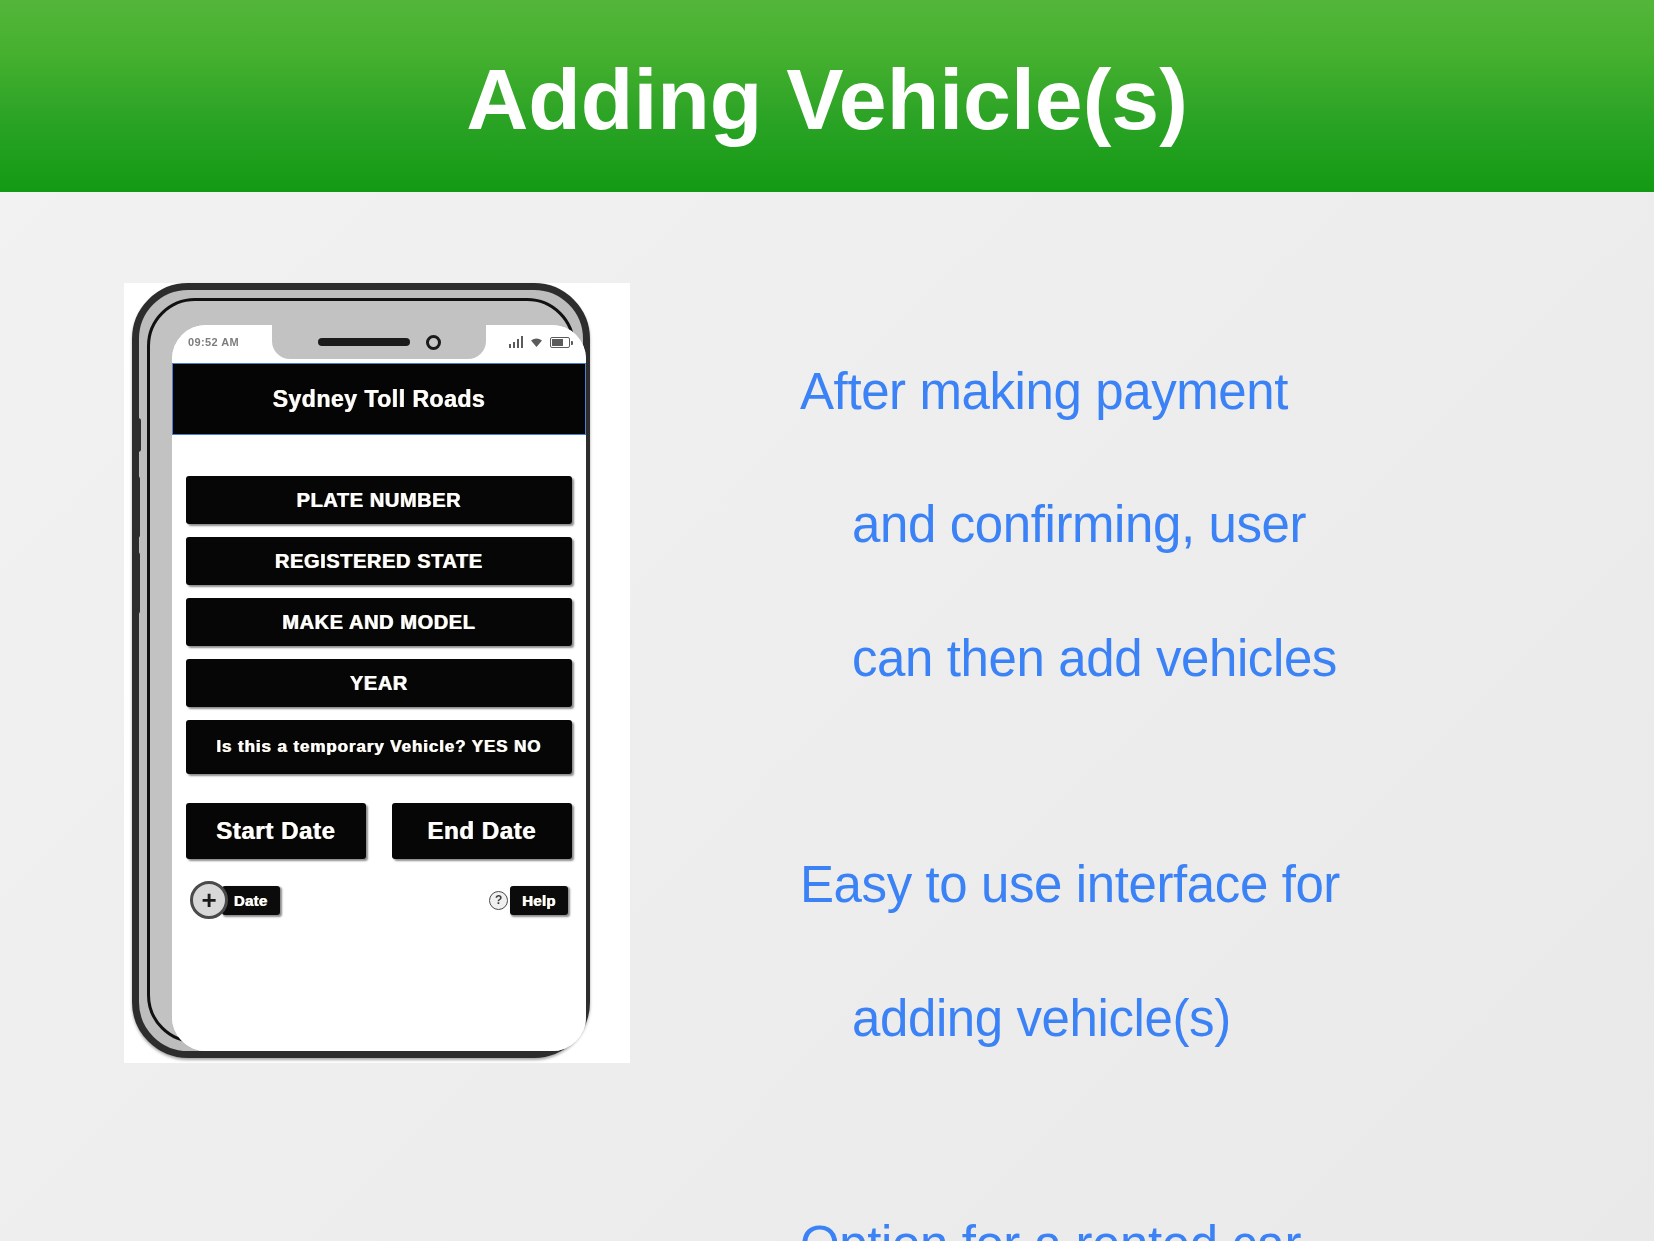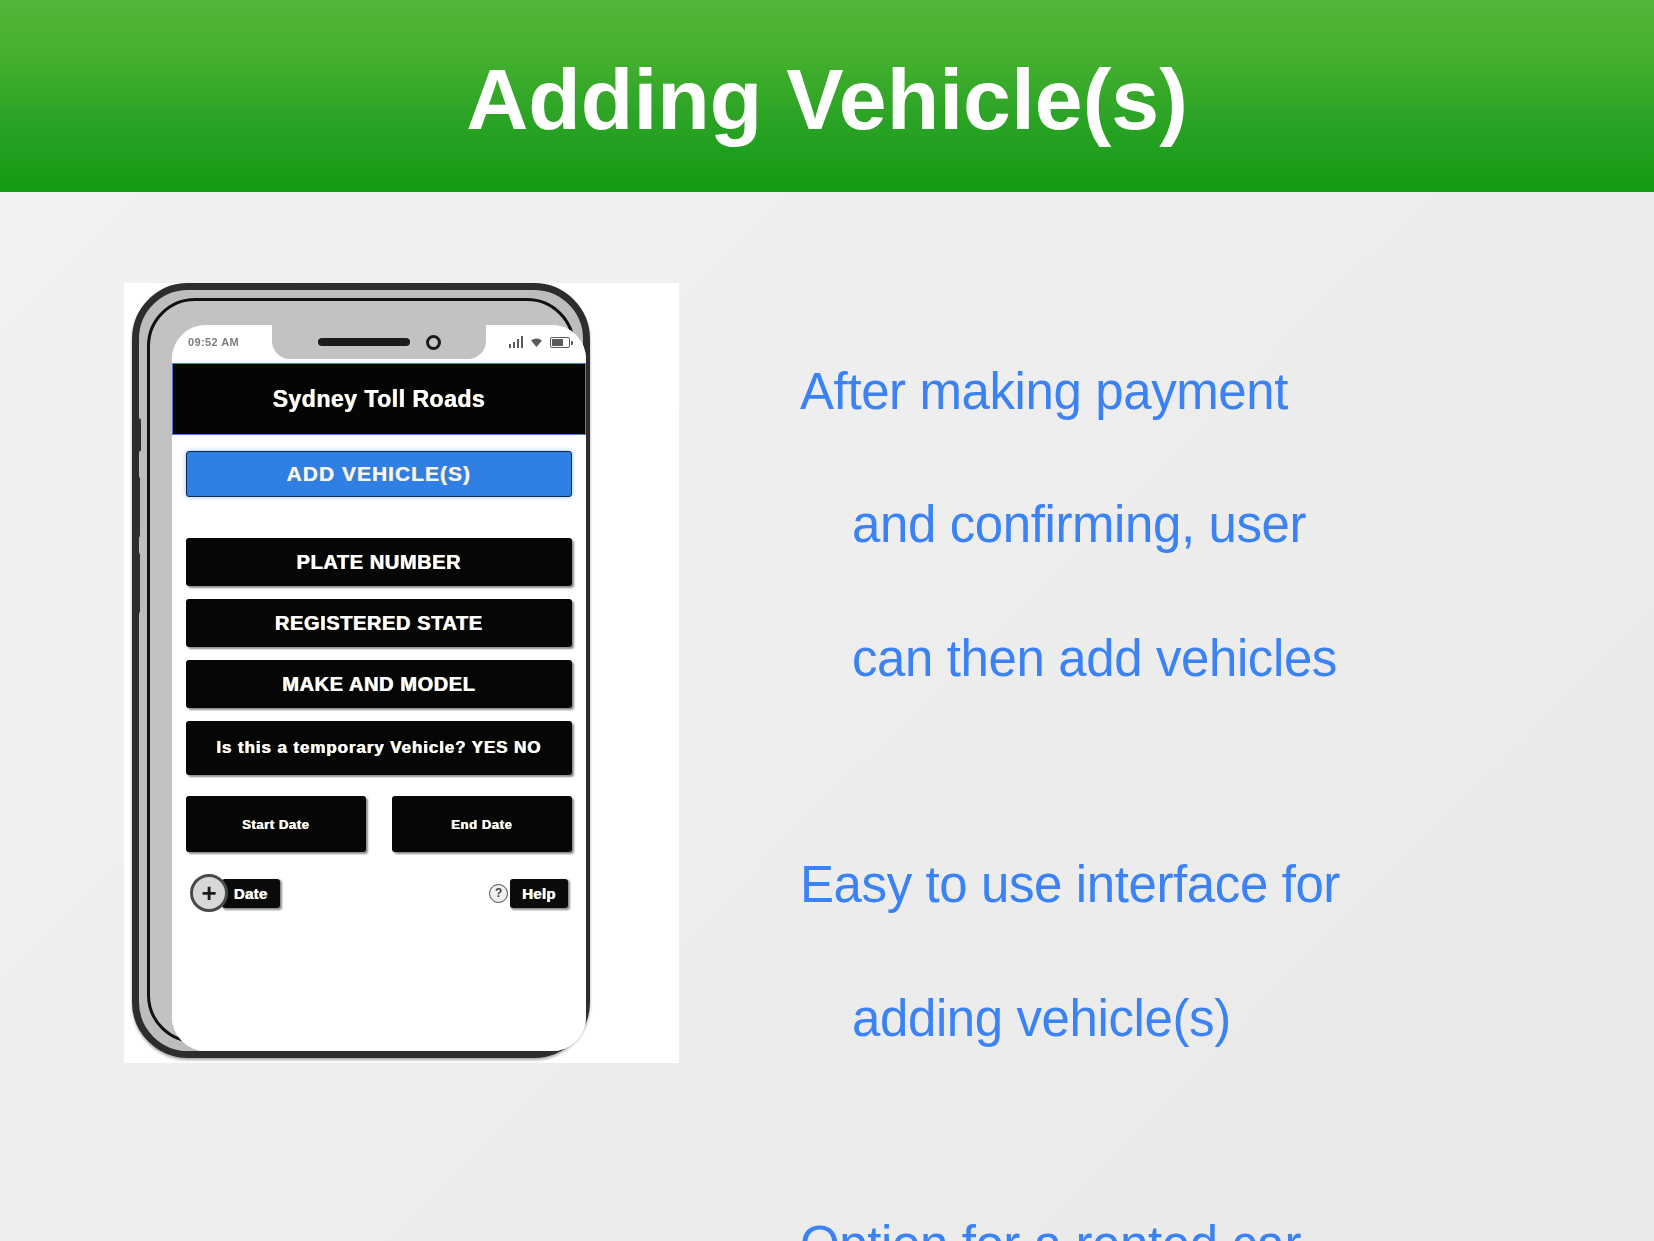--- a/index.html
+++ b/index.html
@@ -35,21 +35,21 @@
     transform: scaleX(1.0);
     text-align: center;
     margin-top: 6px;
   }
 
   
   #phone-wrap {
     position: absolute;
     left: 124px;
     top: 283px;
-    width: 555px;
+    width: 506px;
     height: 780px;
     background: #ffffff;
   }
   .phone-outer {
     position: absolute;
     left: 8px;
     top: 0px;
     width: 458px;
     height: 775px;
     border: 7px solid #2d2d2d;
@@ -218,24 +218,24 @@
     font-size: 17px;
     letter-spacing: 0.9px;
     height: 54px;
   }
   .date-row {
     display: flex;
     gap: 26px;
     margin-top: 17px;
   }
   .date-row .field {
-    margin-top: 4px;
+    margin-top: 12px;
     flex: 1;
     height: 56px;
-    font-size: 13px;
+    font-size: 24px;
     justify-content: center;
   }
   .field.confirm {
     background: #2f7fe4;
     border: 2px solid #121212;
     color: #f0f6ff;
     font-size: 14px;
     letter-spacing: 1.4px;
     height: 53px;
     margin-top: 16px;
@@ -346,25 +346,25 @@
           <span class="speaker"></span>
           <span class="camera"></span>
         </div>
 
         <div class="app-body">
 
           <div class="app-header">
             <span class="app-header-title">Sydney Toll Roads</span>
           </div>
 
-          <div class="field primary">ADD VEHICLE(S)</div>
 
           <div class="field gap-top">PLATE NUMBER</div>
           <div class="field">REGISTERED STATE</div>
           <div class="field">MAKE AND MODEL</div>
+          <div class="field">YEAR</div>
 
           <div class="field small-text">Is this a temporary Vehicle? YES NO</div>
 
           <div class="date-row">
             <div class="field">Start Date</div>
             <div class="field">End Date</div>
           </div>
 
 
           <div class="bottom-bar">

